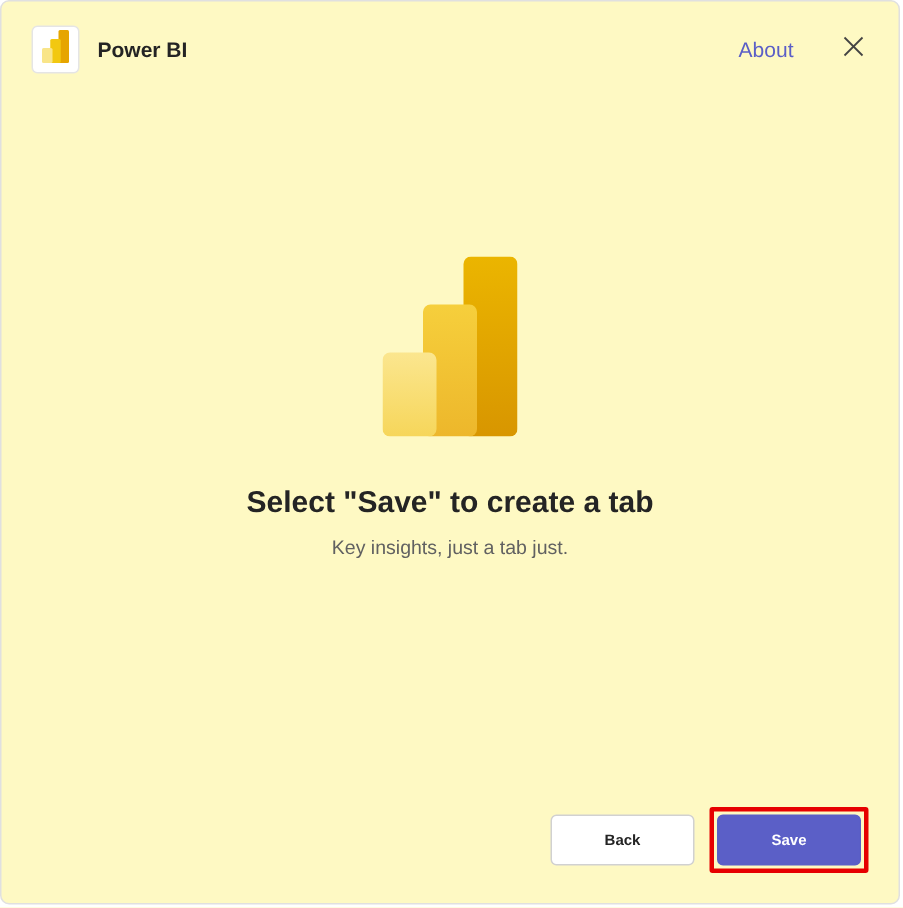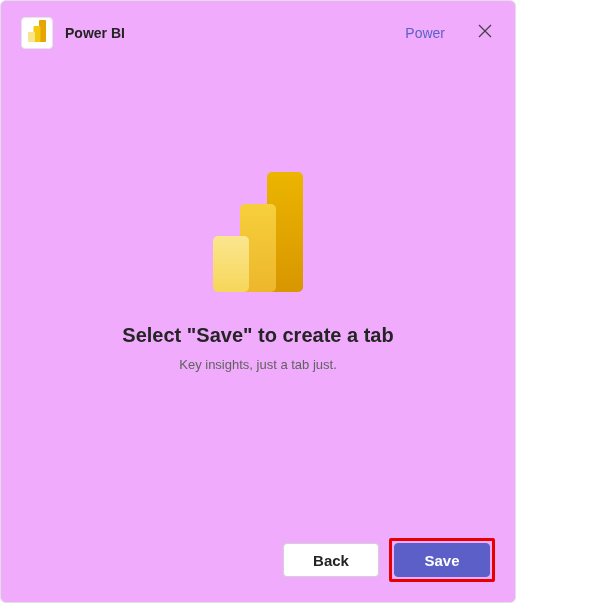--- a/index.html
+++ b/index.html
@@ -8,25 +8,25 @@
       padding: 0;
     }
     body {
       font-family: "Segoe UI", -apple-system, BlinkMacSystemFont, sans-serif;
       background: #fff;
       width: 602px;
       height: 605px;
       overflow: hidden;
     }
     .dialog {
-      width: 516px;
+      width: 600px;
       height: 603px;
       border: 1px solid #e0e0e0;
       border-radius: 6px;
-      background: #f0abfc;
+      background: #fef9c3;
       display: flex;
       flex-direction: column;
       position: relative;
     }
     .header {
       display: flex;
       align-items: center;
       padding: 16px 20px 12px 20px;
       gap: 12px;
     }
@@ -88,21 +88,21 @@
       justify-content: flex-end;
       align-items: center;
       padding: 16px 20px 20px 20px;
       gap: 10px;
     }
     .btn {
       min-width: 96px;
       height: 34px;
       padding: 0 18px;
       border-radius: 4px;
-      font-size: 15px;
+      font-size: 10px;
       font-weight: 600;
       cursor: pointer;
       display: inline-flex;
       align-items: center;
       justify-content: center;
     }
     .btn-secondary {
       background: #fff;
       border: 1px solid #d1d1d1;
       color: #242424;
@@ -127,21 +127,21 @@
     <div class="app-icon-box">
       <span>
         <svg width="18" height="22" viewBox="0 0 18 22">
           <rect x="11" y="0" width="7" height="22" rx="1" fill="#E6A500"></rect>
           <rect x="5.5" y="6" width="7" height="16" rx="1" fill="#F2C811"></rect>
           <rect x="0" y="12" width="7" height="10" rx="1" fill="#F9E589"></rect>
         </svg>
       </span>
     </div>
     <div class="app-title">Power BI</div>
-    <div class="about-link">Power</div>
+    <div class="about-link">About</div>
     <div class="close-btn">
       <span>
         <svg width="14" height="14" viewBox="0 0 14 14">
           <line x1="1" y1="1" x2="13" y2="13" stroke="#424242" stroke-width="1.2"></line>
           <line x1="13" y1="1" x2="1" y2="13" stroke="#424242" stroke-width="1.2"></line>
         </svg>
       </span>
     </div>
   </div>
 

